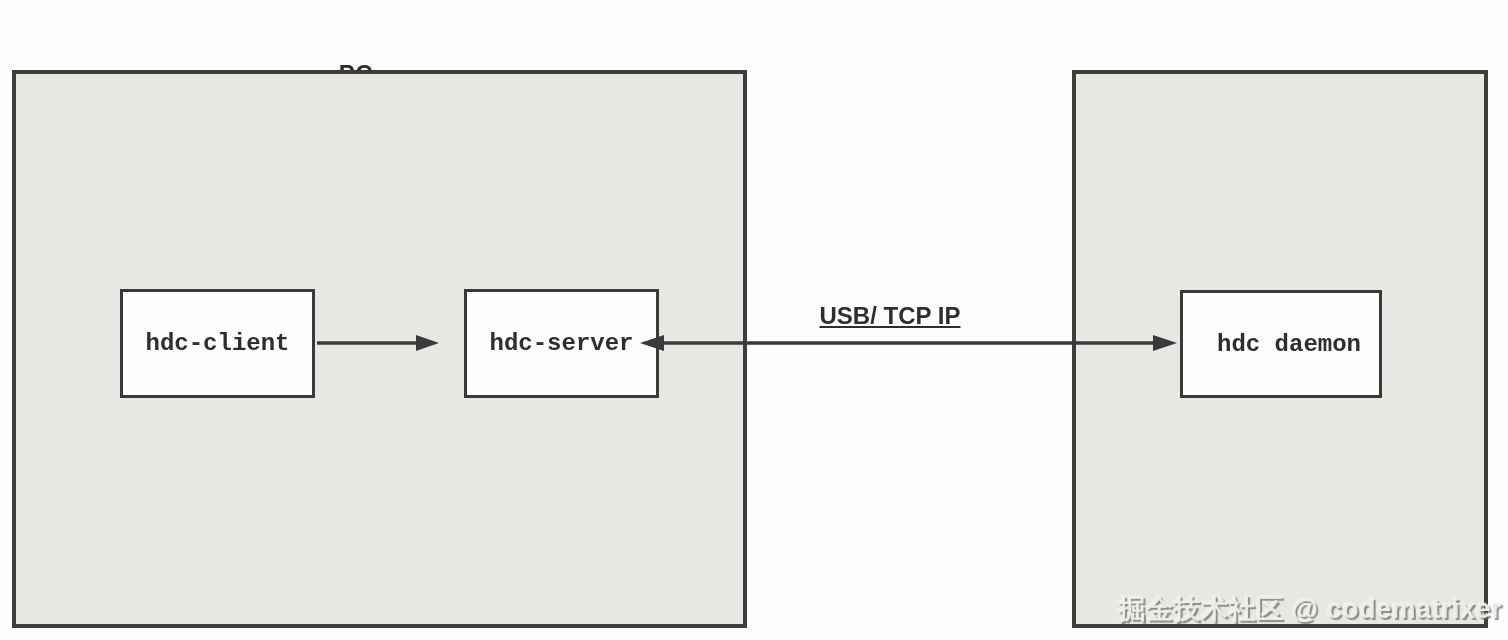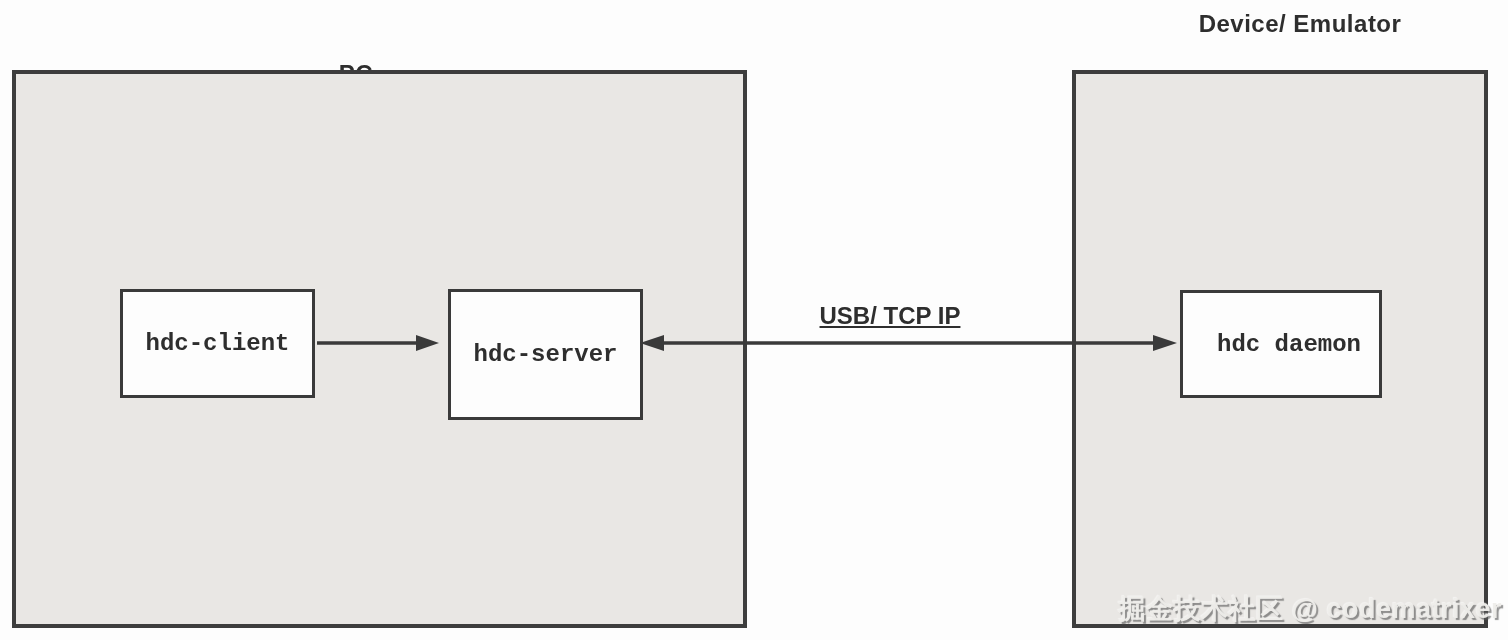--- a/index.html
+++ b/index.html
@@ -71,31 +71,30 @@
     letter-spacing: 0.5px;
   }
 </style>
 </head>
 <body>
 
 <div id="canvas">
 
   <div class="group-label" style="left: 300px; top: 16px; width: 112px; text-align: center; margin-top: 44px;">PC</div>
 
-  <div class="group-label" style="left: 1168px; top: 10px; width: 264px; text-align: center;">Device/ Emulator</div>
 
   <div class="container-box" style="left: 12px; top: 70px; width: 735px; height: 558px;"></div>
 
   <div class="container-box" style="left: 1072px; top: 70px; width: 416px; height: 558px;"></div>
 
   <div class="node-box" style="left: 120px; top: 289px; width: 195px; height: 109px;">
     <span>hdc-client</span>
   </div>
 
-  <div class="node-box" style="left: 448px; top: 289px; width: 195px; height: 131px;">
+  <div class="node-box" style="left: 464px; top: 289px; width: 195px; height: 109px;">
     <span>hdc-server</span>
   </div>
 
   <div class="node-box" style="left: 1180px; top: 290px; width: 202px; height: 108px; padding-left: 16px;">
     <span>hdc daemon</span>
   </div>
 
   <div class="connection-label" style="left: 758px; top: 302px; width: 264px;">USB/ TCP IP</div>
 
   <svg id="arrow-layer" width="1508" height="640" viewBox="0 0 1508 640">

